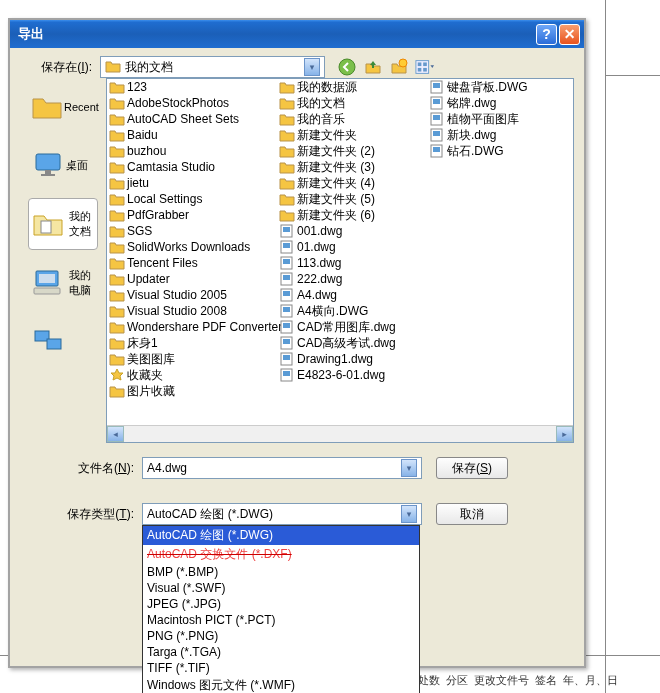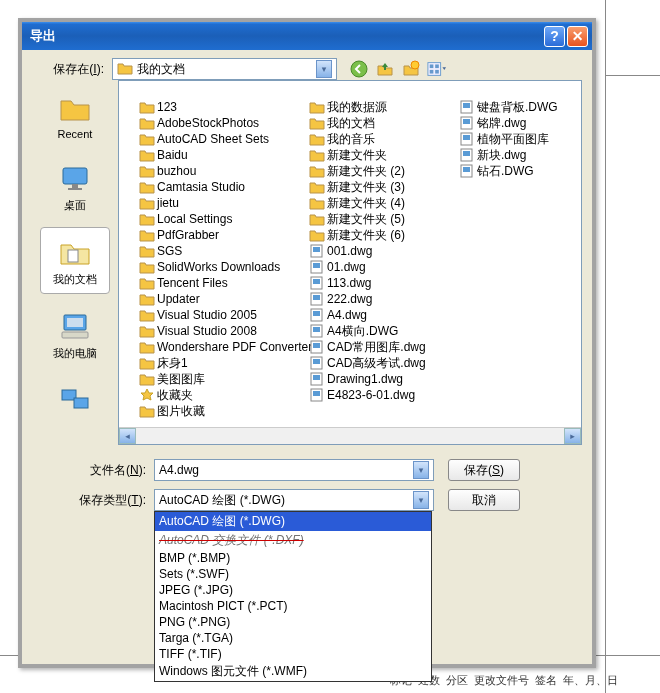--- a/index.html
+++ b/index.html
@@ -2,57 +2,57 @@
 <html><head>
   <meta charset="utf-8">
   <style>
     * { box-sizing: border-box; margin: 0; padding: 0; }
     body { font-family: "Tahoma", "SimSun", sans-serif; font-size: 12px; background: #fff; position: relative; width: 660px; height: 693px; }
     .backdrop { position: absolute; top: 0; left: 0; right: 0; bottom: 0; background: #fff; }
     .backdrop-line-v { position: absolute; top: 0; left: 605px; width: 1px; height: 100%; background: #888; }
     .backdrop-line-h1 { position: absolute; top: 75px; left: 605px; right: 0; height: 1px; background: #888; }
     .backdrop-line-h2 { position: absolute; top: 655px; left: 0; right: 0; height: 1px; background: #888; }
     .backdrop-labels { position: absolute; bottom: 5px; left: 390px; font-size: 11px; color: #333; display: flex; gap: 6px; }
-    .dialog { position: absolute; top: 18px; left: 18px; width: 578px; height: 650px; background: #ece9d8; border: 4px solid #a3a3a3; box-shadow: 2px 2px 4px rgba(0,0,0,0.3); }
+    .dialog { position: absolute; top: 18px; left: 8px; width: 578px; height: 650px; background: #ece9d8; border: 2px solid #a3a3a3; box-shadow: 2px 2px 4px rgba(0,0,0,0.3); }
     .titlebar { height: 28px; background: linear-gradient(to bottom, #3b8eed 0%, #1f6dd0 8%, #1b5fb8 50%, #1f6dd0 100%); display: flex; align-items: center; padding: 0 4px; color: #fff; font-weight: bold; font-size: 13px; }
     .titlebar-text { flex: 1; padding-left: 4px; }
     .titlebar-btn { width: 21px; height: 21px; margin-left: 2px; background: linear-gradient(to bottom, #f89e6f, #e8531e); border: 1px solid #fff; border-radius: 3px; display: flex; align-items: center; justify-content: center; color: #fff; font-weight: bold; font-size: 14px; cursor: pointer; }
     .titlebar-btn.help { background: linear-gradient(to bottom, #6fa8f8, #2a6cd8); }
     .dlg-body { padding: 8px 10px; }
     .row { display: flex; align-items: center; }
     .row-label { width: 80px; text-align: right; padding-right: 8px; }
     .underline { text-decoration: underline; }
     .combo { flex: 1; height: 22px; border: 1px solid #7f9db9; background: #fff; display: flex; align-items: center; padding: 0 4px; position: relative; }
     .combo-text { flex: 1; white-space: nowrap; overflow: hidden; }
     .combo-arrow { width: 16px; height: 18px; background: linear-gradient(to bottom, #d2e4fb, #87b3e8); border: 1px solid #6b94c9; display: flex; align-items: center; justify-content: center; font-size: 9px; color: #4a6a99; cursor: pointer; }
     .toolbar-icons { display: flex; gap: 6px; margin-left: 12px; align-items: center; }
     .tb-icon { width: 20px; height: 20px; display: flex; align-items: center; justify-content: center; cursor: pointer; }
     .main-area { display: flex; height: 365px; }
     .sidebar { width: 86px; display: flex; flex-direction: column; align-items: center; gap: 8px; padding-top: 4px; }
-    .side-item { width: 70px; display: flex; flex-direction: column; align-items: center; padding: 6px 2px; border-radius: 4px; cursor: pointer; }
+    .side-item { width: 70px; display: flex; align-items: center; padding: 6px 2px; border-radius: 4px; cursor: pointer; }
     .side-item.active { background: #fff; border: 1px solid #aaa; }
     .side-icon { width: 36px; height: 36px; margin-bottom: 2px; display: flex; align-items: center; justify-content: center; }
     .side-label { font-size: 11px; text-align: center; }
     .file-list { flex: 1; background: #fff; border: 1px solid #7f9db9; overflow: hidden; position: relative; }
     .file-cols { display: flex; height: calc(100% - 18px); }
-    .file-col { padding: 18px; }
+    .file-col { padding: 0; }
     .file-item { display: flex; align-items: center; height: 16px; padding: 0 2px; white-space: nowrap; cursor: default; }
     .fi-icon { width: 16px; height: 14px; margin-right: 2px; flex-shrink: 0; display: flex; align-items: center; justify-content: center; }
     .hscroll { position: absolute; bottom: 0; left: 0; right: 0; height: 17px; background: #eee; border-top: 1px solid #ccc; display: flex; }
     .hscroll-btn { width: 17px; background: linear-gradient(to bottom, #d2e4fb, #87b3e8); border: 1px solid #9bb; display:flex; align-items:center; justify-content:center; font-size:9px; color:#4a6a99; cursor:pointer; }
     .hscroll-track { flex: 1; background: #f0f0f0; }
     .bottom-rows { margin-top: 14px; }
-    .bottom-rows .row { margin-bottom: 8px; align-items: center; }
+    .bottom-rows .row { margin-bottom: 24px; align-items: center; }
     .side-btn { width: 72px; height: 22px; margin-left: 14px; background: linear-gradient(to bottom, #fefefe, #e8e8e8); border: 1px solid #888; border-radius: 3px; display: flex; align-items: center; justify-content: center; cursor: pointer; }
     .disabled-label { color: #aaa; }
     .disabled-check { width:13px; height:13px; border:1px solid #ccc; background:#f4f4f4; margin-right:4px; }
     .dropdown-list { position: absolute; top: 0; left: 0; width: 278px; background: #fff; border: 1px solid #333; z-index: 10; }
     .dd-item { padding: 1px 4px; font-size: 12px; cursor: pointer; white-space: nowrap; }
     .dd-item.selected { background: #2a5bd7; color: #fff; }
-    .dd-item.red { color: #737373; text-decoration: line-through; text-decoration-color:#c00;font-style:italic; }
+    .dd-item.red { color: #ef4444; text-decoration: line-through; text-decoration-color:#c00; }
     .folder-svg { fill: #f5c542; }
     .combo-wrap { position: relative; flex: 1; }
     .savein-icon { margin-right:4px; }
   </style>
 </head>
 <body>
 
 <div class="backdrop">
   <div class="backdrop-line-v"></div>
   <div class="backdrop-line-h1"></div>
@@ -571,21 +571,21 @@
         </div>
         <div class="combo-wrap" style="max-width:280px">
           <div class="combo">
             <span class="combo-text">AutoCAD 绘图 (*.DWG)</span>
             <div class="combo-arrow">▾</div>
           </div>
           <div class="dropdown-list" id="dd" style="top:22px">
               <div class="dd-item selected">AutoCAD 绘图 (*.DWG)</div>
               <div class="dd-item red">AutoCAD 交换文件 (*.DXF)</div>
               <div class="dd-item">BMP (*.BMP)</div>
-              <div class="dd-item">Sets (*.SWF)</div>
+              <div class="dd-item">Visual (*.SWF)</div>
               <div class="dd-item">JPEG (*.JPG)</div>
               <div class="dd-item">Macintosh PICT (*.PCT)</div>
               <div class="dd-item">PNG (*.PNG)</div>
               <div class="dd-item">Targa (*.TGA)</div>
               <div class="dd-item">TIFF (*.TIF)</div>
               <div class="dd-item">Windows 图元文件 (*.WMF)</div>
             </div>
         </div>
         <div class="side-btn">取消</div>
       </div>

